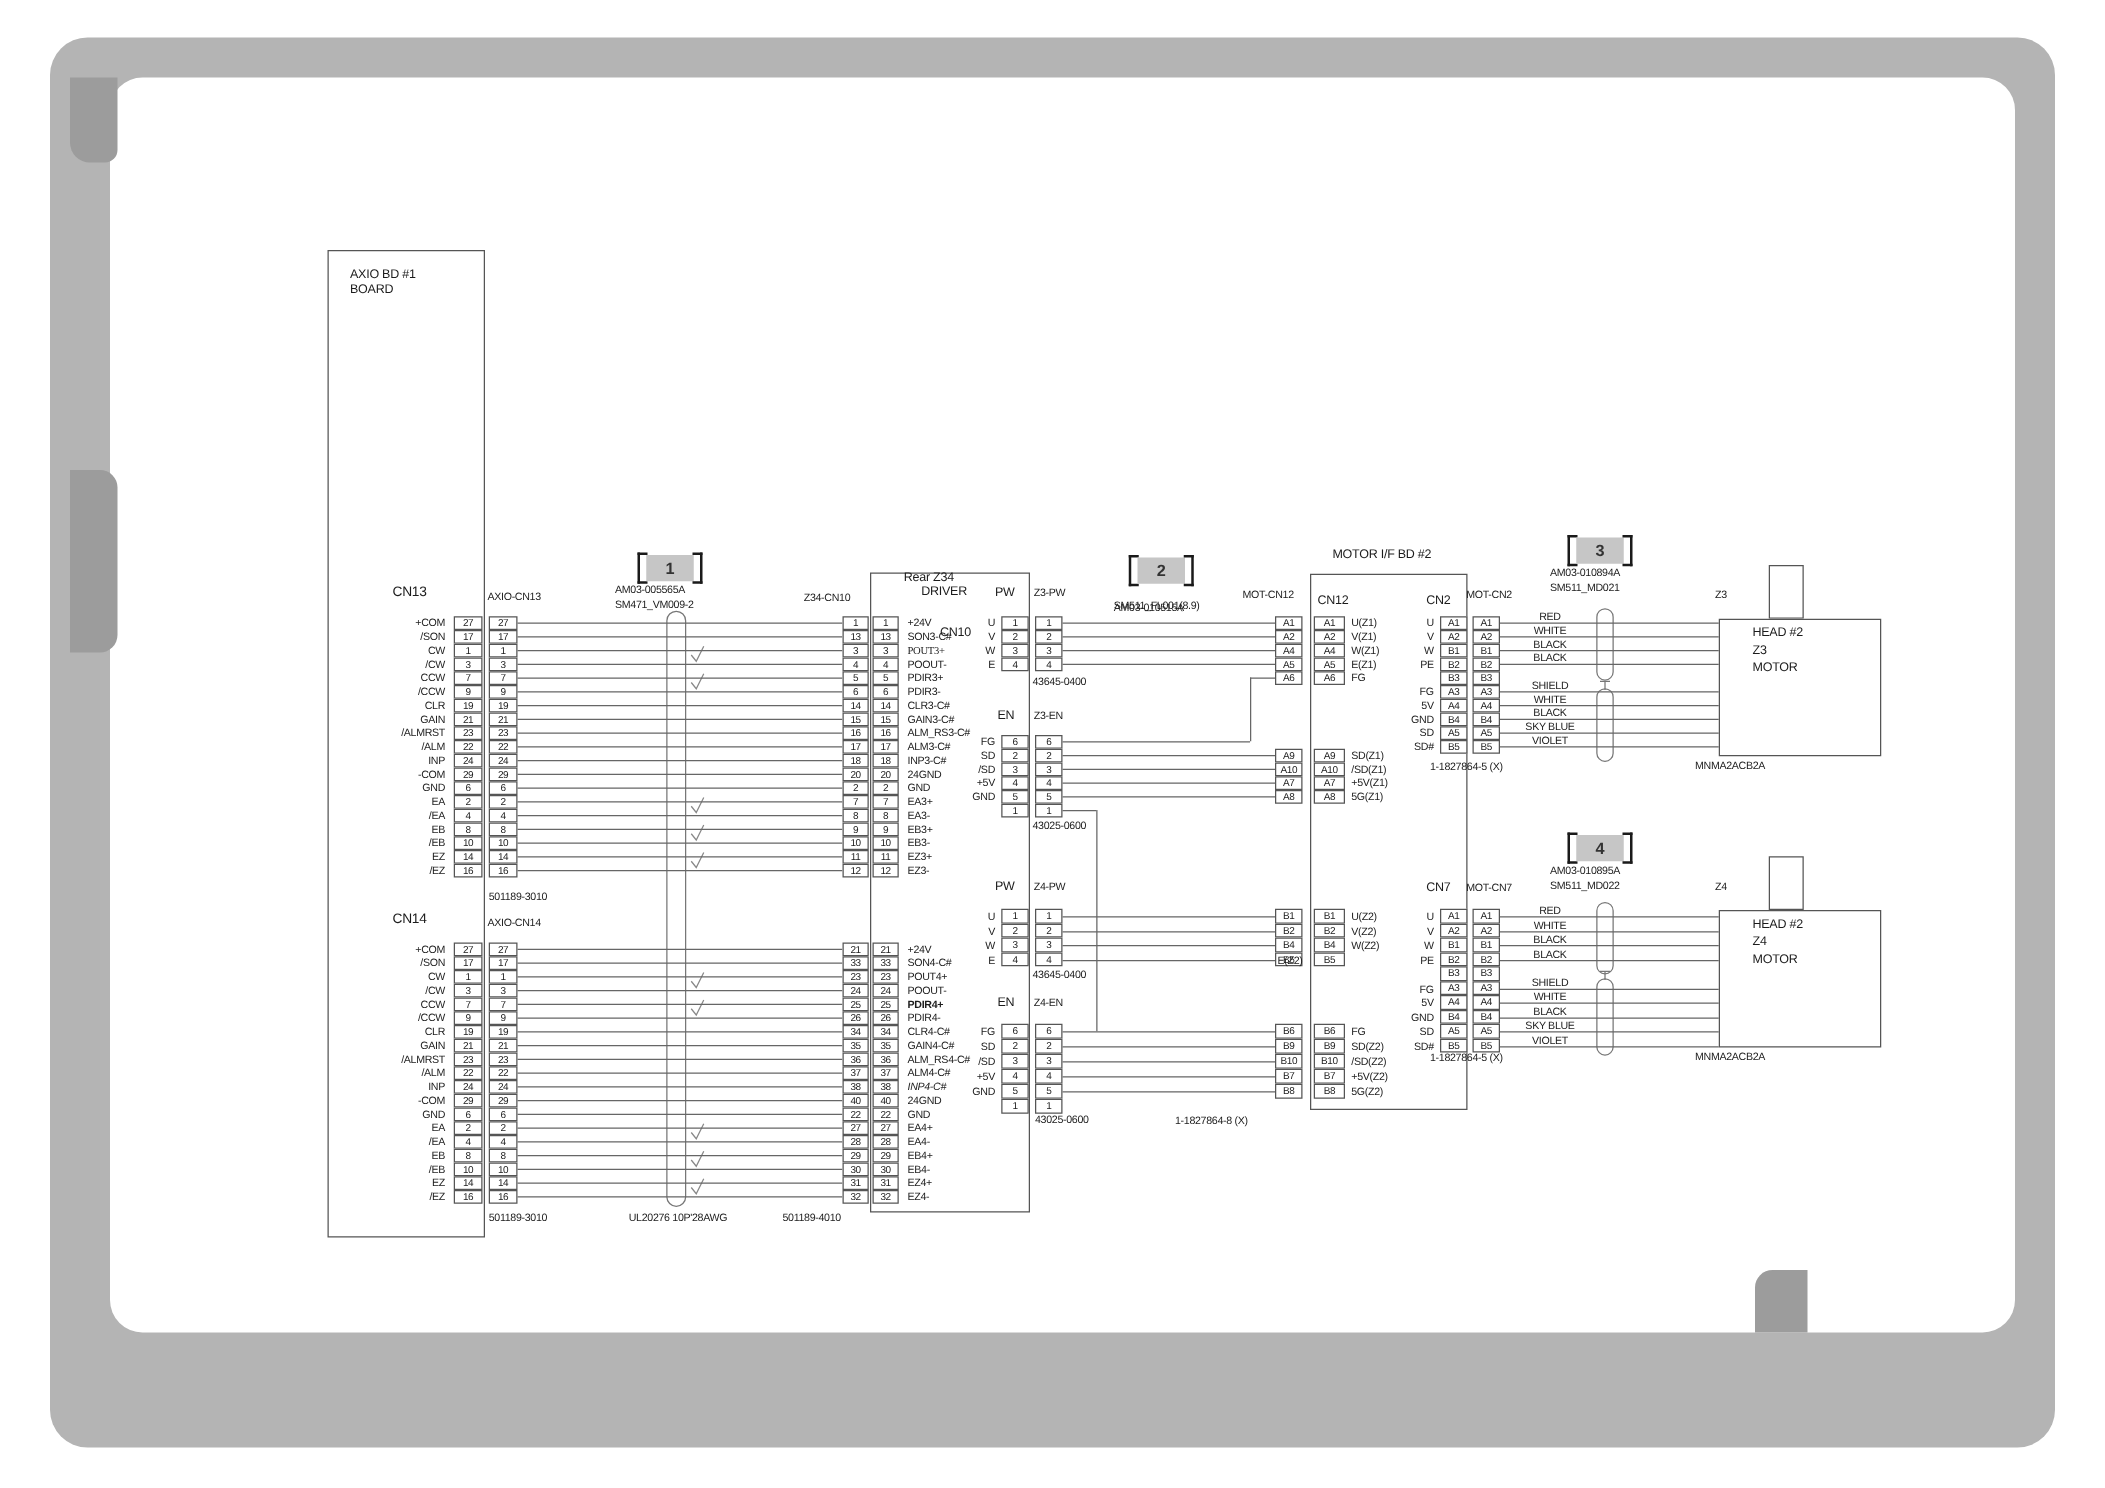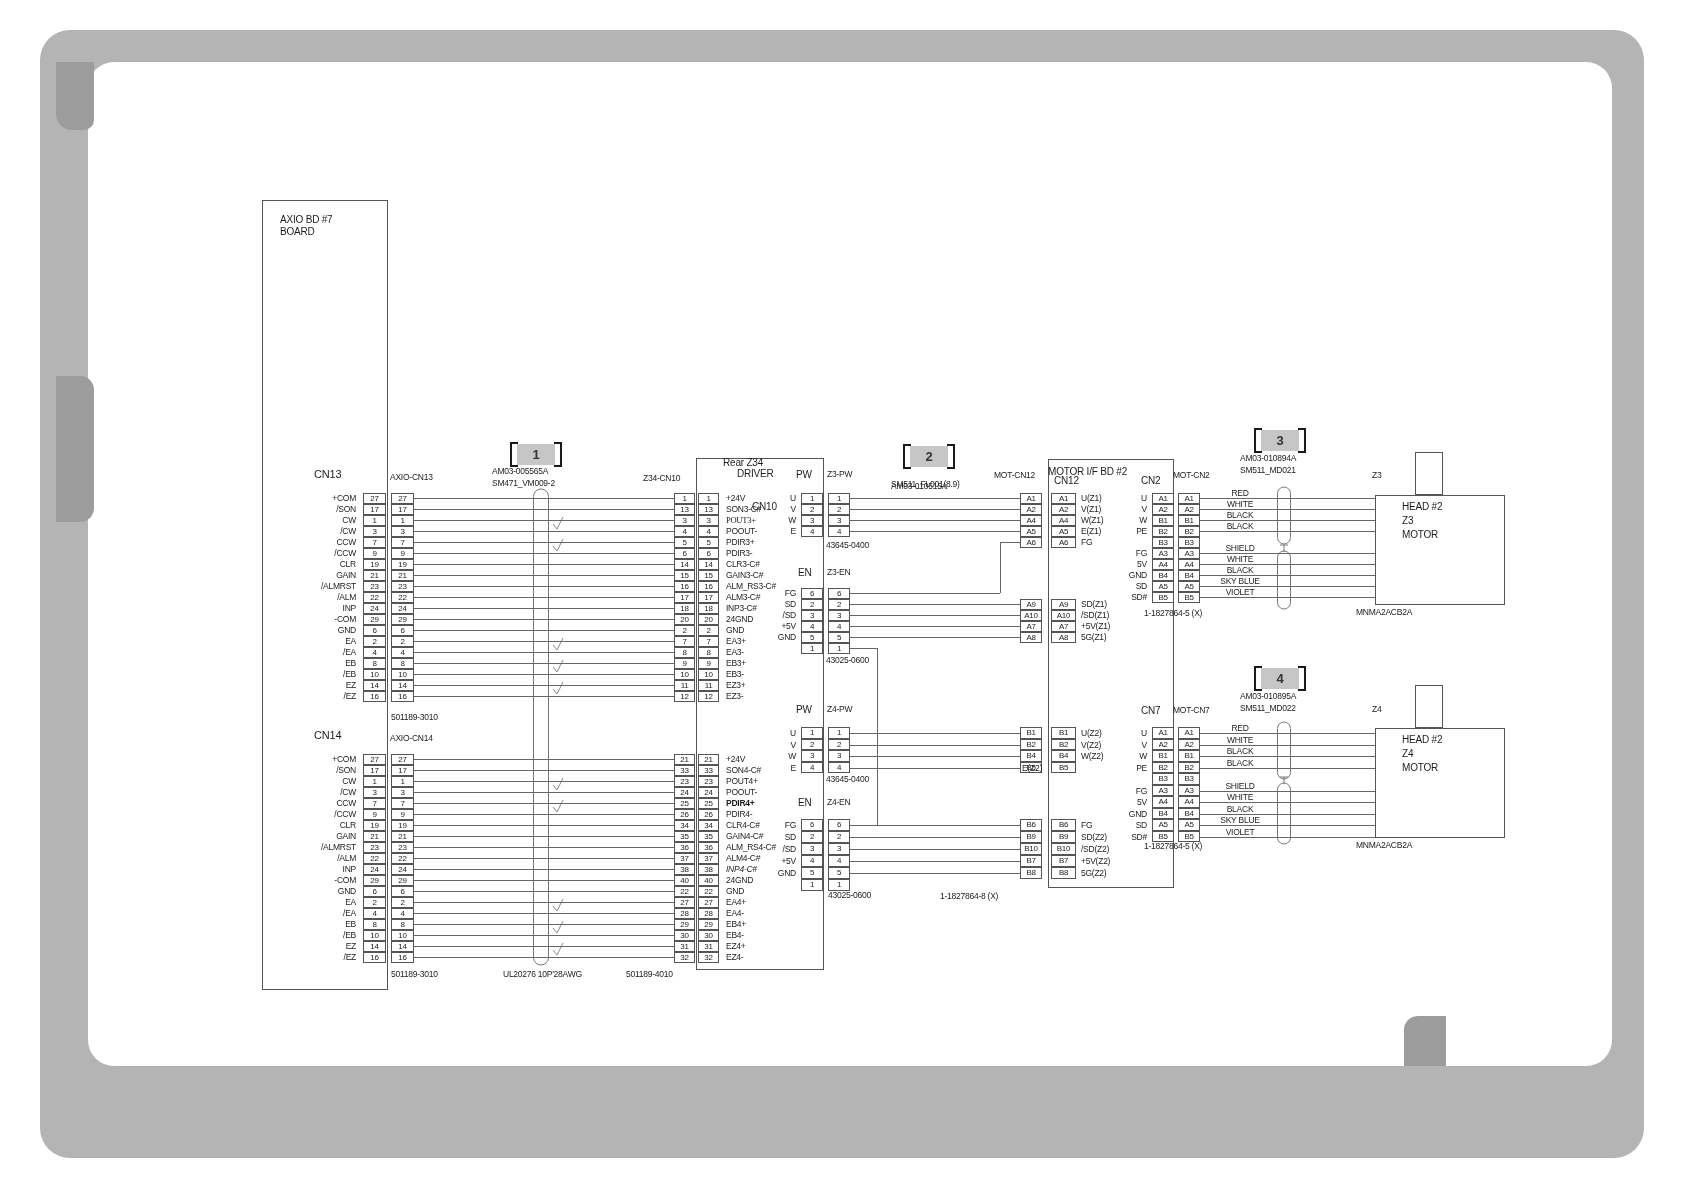--- a/index.html
+++ b/index.html
@@ -34,21 +34,21 @@
 <div id="stage">
   <div class="gray-frame"></div>
   <div class="white-area"></div>
   <div class="tab" id="tab-tl"></div>
   <div class="tab" id="tab-left"></div>
   <div class="tab" id="tab-br"></div>
 
   <div id="diagram">
 
     <div class="bx" style="left:262px;top:200px;width:126px;height:790px"></div>
-    <div class="h2" style="left:280px;top:214px">AXIO BD #7</div>
+    <div class="h2" style="left:280px;top:214px">AXIO BD #1</div>
     <div class="h2" style="left:280px;top:226px">BOARD</div>
     <div class="h" style="left:314px;top:468px">CN13</div>
     <div class="t" style="left:390px;top:472px">AXIO-CN13</div>
     <div class="t" style="left:391px;top:712px">501189-3010</div>
     <div class="h" style="left:314px;top:729px">CN14</div>
     <div class="t" style="left:390px;top:733px">AXIO-CN14</div>
     <div class="t" style="left:391px;top:969px">501189-3010</div>
     <div class="t" style="left:503px;top:969px">UL20276 10P'28AWG</div>
     <div class="t" style="left:626px;top:969px">501189-4010</div>
 
@@ -83,21 +83,21 @@
       <span class="num">2</span>
       <span class="arm ar"></span>
     </div>
     <div class="t" style="left:891px;top:481px">AM03-010515A</div>
     <div class="t" style="left:891px;top:479px">SM511_FL001(8.9)</div>
 
     <div class="t" style="left:994px;top:470px">MOT-CN12</div>
     <div class="t" style="left:940px;top:891px">1-1827864-8 (X)</div>
 
     <div class="bx" style="left:1048px;top:459px;width:126px;height:429px"></div>
-    <div class="h2" style="left:1048px;top:466px;width:115px;">MOTOR I/F BD #2</div>
+    <div class="h2" style="left:1048px;top:438px;width:115px;text-align:center">MOTOR I/F BD #2</div>
     <div class="h2" style="left:1054px;top:475px">CN12</div>
     <div class="h2" style="left:1141px;top:475px">CN2</div>
     <div class="h2" style="left:1141px;top:705px">CN7</div>
     <div class="t" style="left:1173px;top:470px">MOT-CN2</div>
     <div class="t" style="left:1173px;top:705px">MOT-CN7</div>
     <div class="t" style="left:1144px;top:608px">1-1827864-5 (X)</div>
     <div class="t" style="left:1144px;top:841px">1-1827864-5 (X)</div>
 
     <div class="marker" style="left:1254px;top:428px">
       <span class="arm al"></span>

